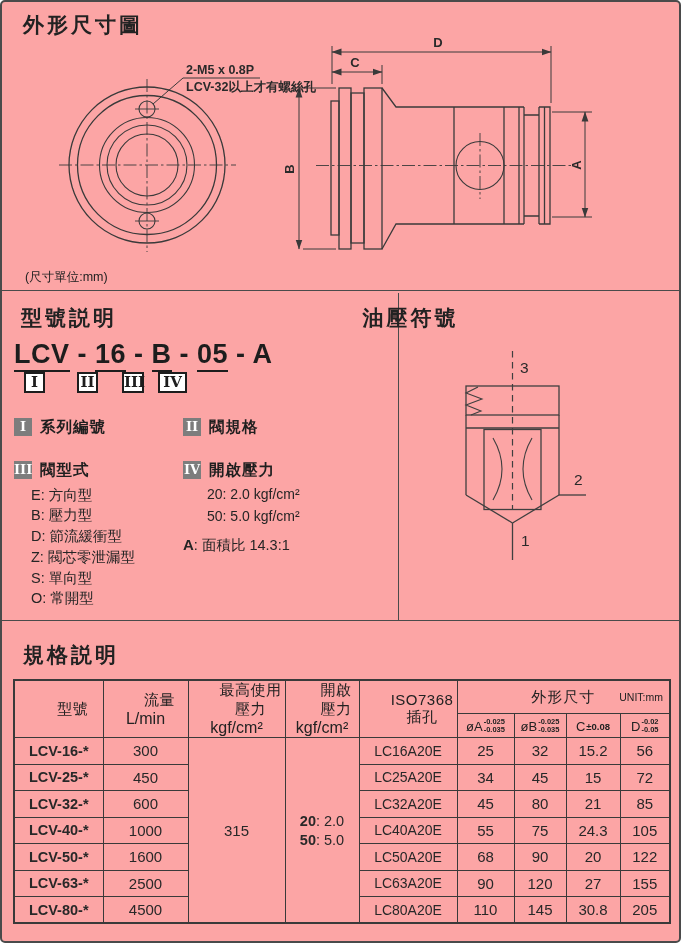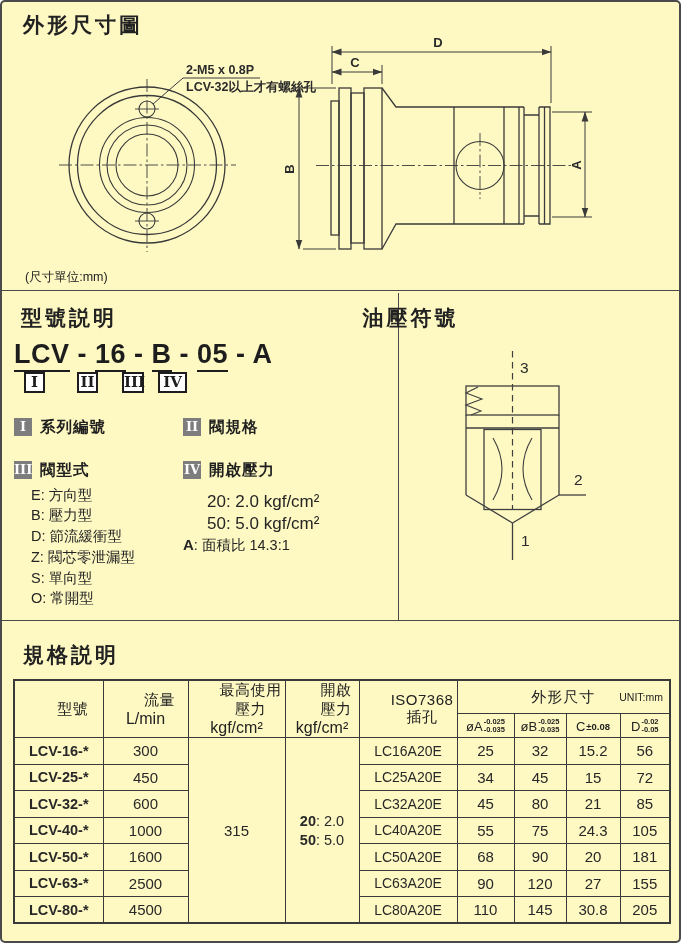--- a/index.html
+++ b/index.html
@@ -1,18 +1,18 @@
 <!DOCTYPE html>
 <html><head>
 <meta charset="utf-8">
 <style>
   html,body{margin:0;padding:0;background:#fff;}
   *{box-sizing:border-box;}
   .page{
-    position:relative;width:681px;height:943px;background:#fef9c3;
+    position:relative;width:681px;height:943px;background:#fca5a5;
     border:2px solid #4a4a4a;border-radius:5px;overflow:hidden;
     font-family:"Liberation Sans",sans-serif;color:#282828;
   }
   .sec{position:absolute;left:0;right:0;}
   .sec-dims{top:0;height:289px;border-bottom:1.5px solid #4a4a4a;}
   .sec-mid{top:290.5px;height:328px;border-bottom:1.5px solid #4a4a4a;}
   .col-model{position:absolute;left:0;top:0;bottom:0;width:397px;border-right:1.5px solid #4a4a4a;}
   .col-symbol{position:absolute;left:342.5px;top:0;bottom:0;right:0;}
   .sec-specs{top:620px;height:323px;}
   .sec-title{position:absolute;font-size:21px;font-weight:bold;letter-spacing:3px;color:#222;}
@@ -33,21 +33,21 @@
   .nb3{left:120px;width:22px;} .nb4{left:156px;width:29px;}
 
   .legend-item{position:absolute;display:flex;align-items:center;}
   .gray-box{width:18px;height:18px;background:#7d7d7d;color:#fff;
     font-family:"DejaVu Serif",serif;font-weight:bold;font-size:13px;line-height:18px;
     text-align:center;flex:0 0 auto;}
   .legend-title{margin-left:8px;font-size:15.5px;font-weight:bold;color:#1f1f1f;letter-spacing:1px;}
   .li1{left:12px;top:124px;} .li2{left:181px;top:124px;}
   .li3{left:12px;top:167px;} .li4{left:181px;top:167px;}
   .type-list{position:absolute;left:29px;top:192px;font-size:14.5px;line-height:20.8px;color:#252525;}
-  .press-list{position:absolute;left:205px;top:190px;font-size:17px;line-height:22px;color:#252525;margin-top:8px;}
+  .press-list{position:absolute;left:205px;top:190px;font-size:14px;line-height:22px;color:#252525;}
   .area-ratio{position:absolute;left:181px;top:243px;font-size:14.5px;color:#252525;}
   .area-ratio b{font-size:15px;}
 
   
   table.specs{border-collapse:collapse;position:absolute;left:11px;top:57px;
     table-layout:fixed;border:2px solid #3a3a3a;}
   table.specs th,table.specs td{border:1.5px solid #3a3a3a;padding:0;text-align:center;vertical-align:middle;}
   table.specs thead th{font-weight:normal;}
   .h-main{font-size:15px;color:#222;letter-spacing:0.5px;padding-left:28px;}
   .h-unit{font-size:16px;color:#222;margin-top:0px;}
@@ -351,21 +351,21 @@
           <td class="c-num">24.3</td>
           <td class="c-num">105</td>
         </tr>
         <tr>
           <td class="c-model">LCV-50-*</td>
           <td class="c-num">1600</td>
           <td class="c-iso">LC50A20E</td>
           <td class="c-num">68</td>
           <td class="c-num">90</td>
           <td class="c-num">20</td>
-          <td class="c-num">181</td>
+          <td class="c-num">122</td>
         </tr>
         <tr>
           <td class="c-model">LCV-63-*</td>
           <td class="c-num">2500</td>
           <td class="c-iso">LC63A20E</td>
           <td class="c-num">90</td>
           <td class="c-num">120</td>
           <td class="c-num">27</td>
           <td class="c-num">155</td>
         </tr>

